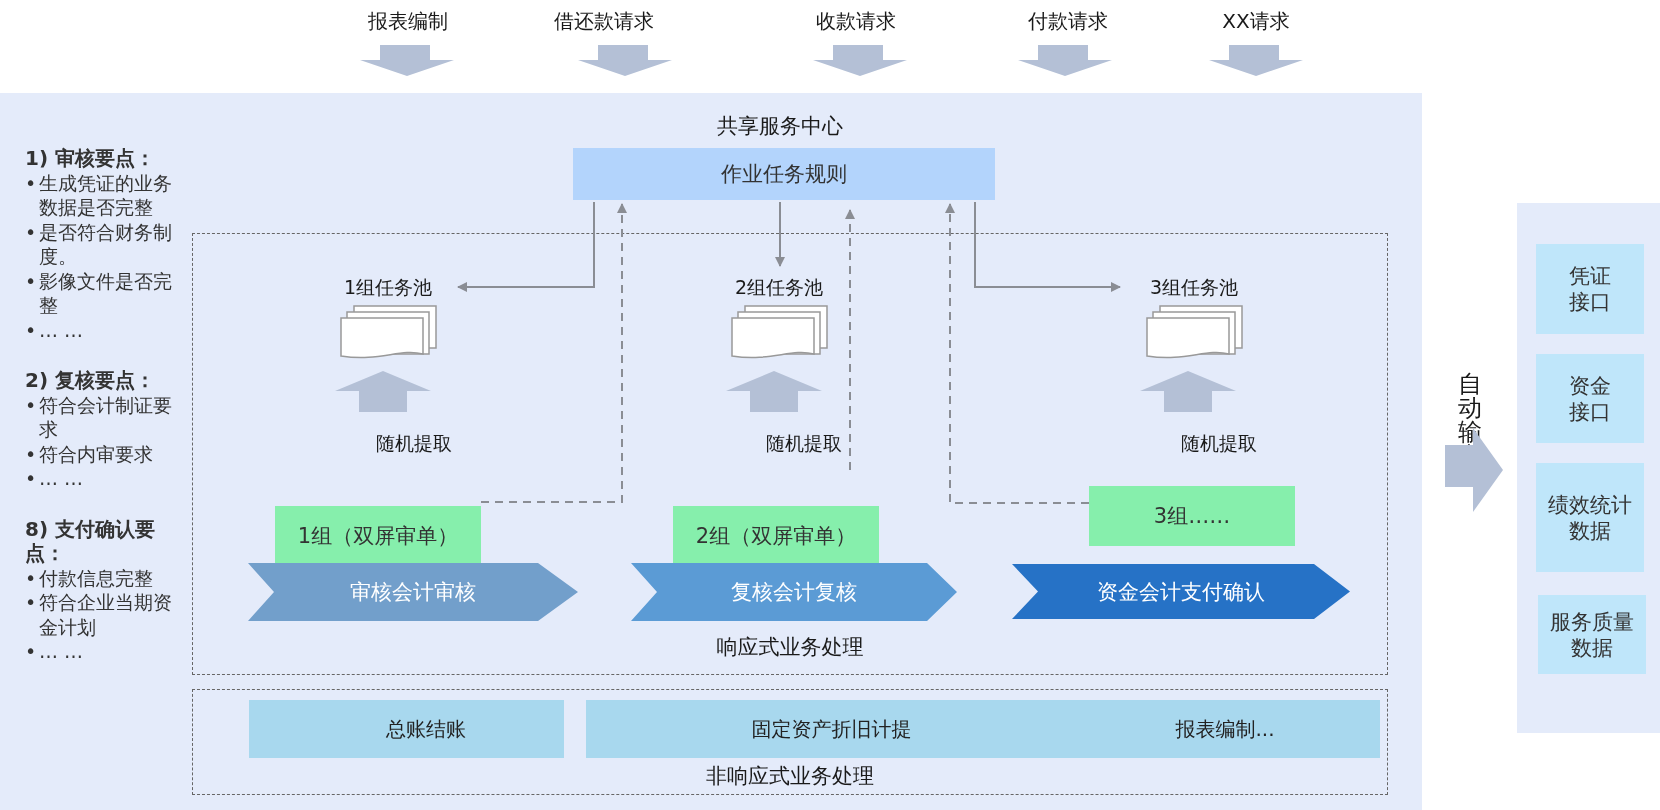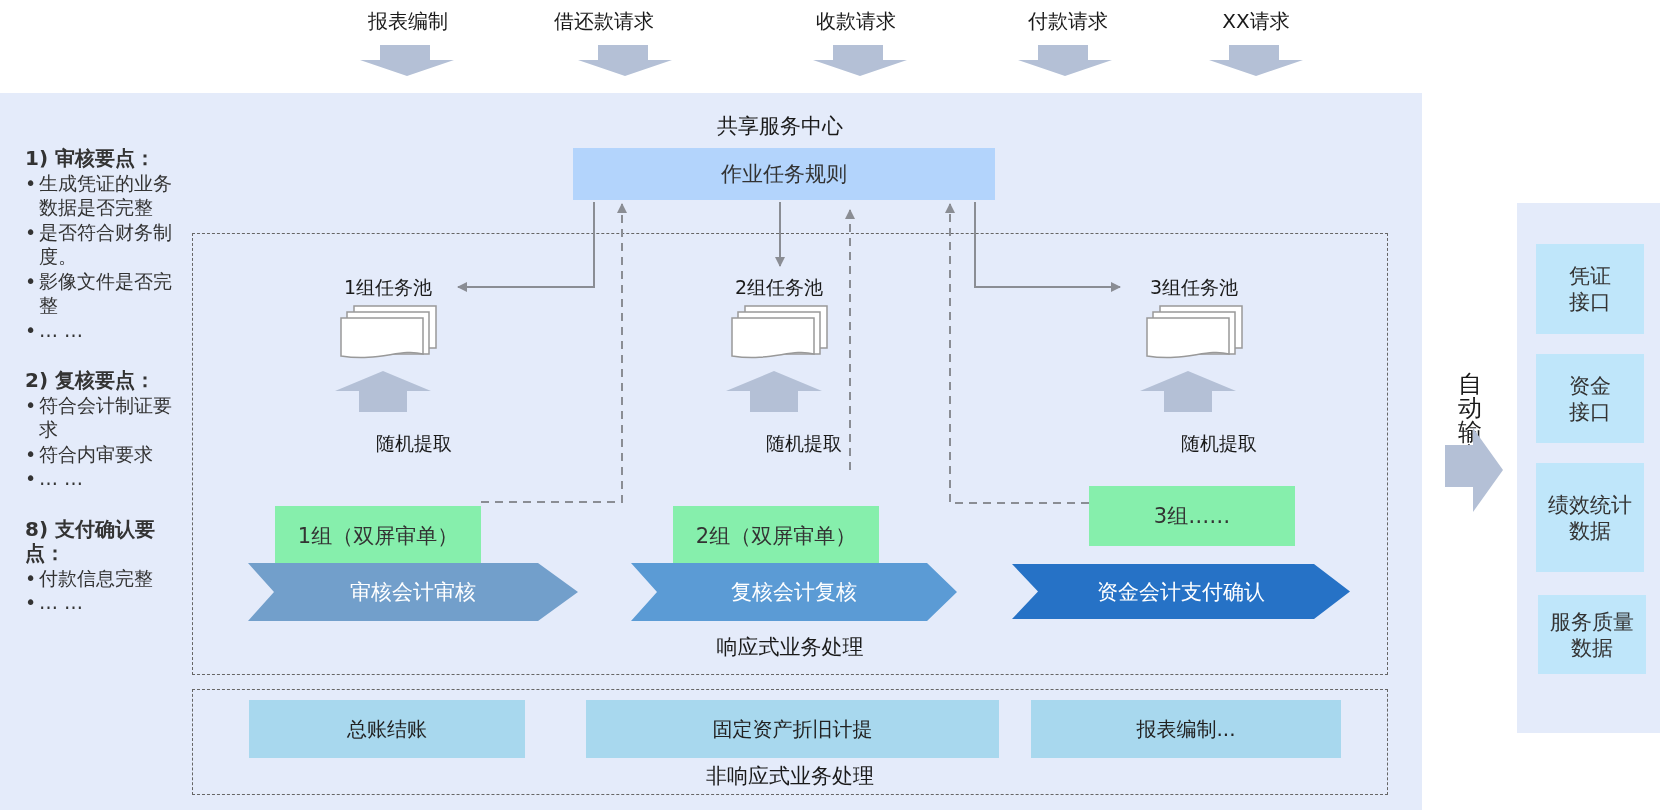--- a/index.html
+++ b/index.html
@@ -19,21 +19,21 @@
     display: flex; align-items: center; justify-content: center; font-size: 21px; color: #333; }
   .dashed-box { border: 1.5px dashed #666; box-sizing: border-box; }
   .pool-title { font-size: 19px; color: #1a1a1a; text-align: center; width: 140px; }
   .pick-label { font-size: 19px; color: #1a1a1a; text-align: right; width: 140px; }
   .group-box { height: 60px; background: #86efac; display: flex; align-items: center; justify-content: center;
     font-size: 21px; color: #333; margin-top: 34px; }
   .ribbon { height: 58px; display: flex; align-items: center; justify-content: center;
     font-size: 21px; color: #fff; }
   .ribbon-text { position: relative; z-index: 1; }
   .task-box { height: 58px; background: #a8d8ee; display: flex; align-items: center; justify-content: center;
-    font-size: 20px; color: #222; }
+    font-size: 20px; color: #222; padding-left: 39px; }
   .section-label { font-size: 21px; color: #1a1a1a; text-align: center; }
   .left-notes { left: 25px; top: 146px; width: 150px; font-size: 19px; color: #333; line-height: 24.5px; }
   .note-head { font-weight: bold; font-size: 20px; color: #333; }
   .note-item { position: relative; padding-left: 14px; }
   .note-item::before { content: "•"; position: absolute; left: 0; top: 0; }
   .note-group { margin-bottom: 26px; }
   .out-box { left: 1536px; width: 108px; background: #bfe6fa; display: flex; align-items: center; justify-content: center;
     text-align: center; font-size: 21px; color: #333; line-height: 26px; }
   .auto-label { left: 1440px; top: 372px; width: 60px; font-size: 24px; color: #1a1a1a; text-align: center; line-height: 24px; }
   svg { overflow: visible; }
@@ -78,20 +78,21 @@
   </div>
   <div class="note-group">
     <div class="note-head">2) 复核要点：</div>
     <div class="note-item">符合会计制证要求</div>
     <div class="note-item">符合内审要求</div>
     <div class="note-item">… …</div>
   </div>
   <div class="note-group">
     <div class="note-head">8) 支付确认要点：</div>
     <div class="note-item">付款信息完整</div>
+    <div class="note-item">符合企业当期资金计划</div>
     <div class="note-item">… …</div>
   </div>
 </div>
 
 <div class="abs dashed-box" style="left:192px;top:233px;width:1196px;height:442px;"></div>
 
 <div class="abs dashed-box" style="left:192px;top:689px;width:1196px;height:106px;"></div>
 
 <svg class="abs" style="left:0;top:0;width:1660px;height:810px;pointer-events:none;">
   <defs>

